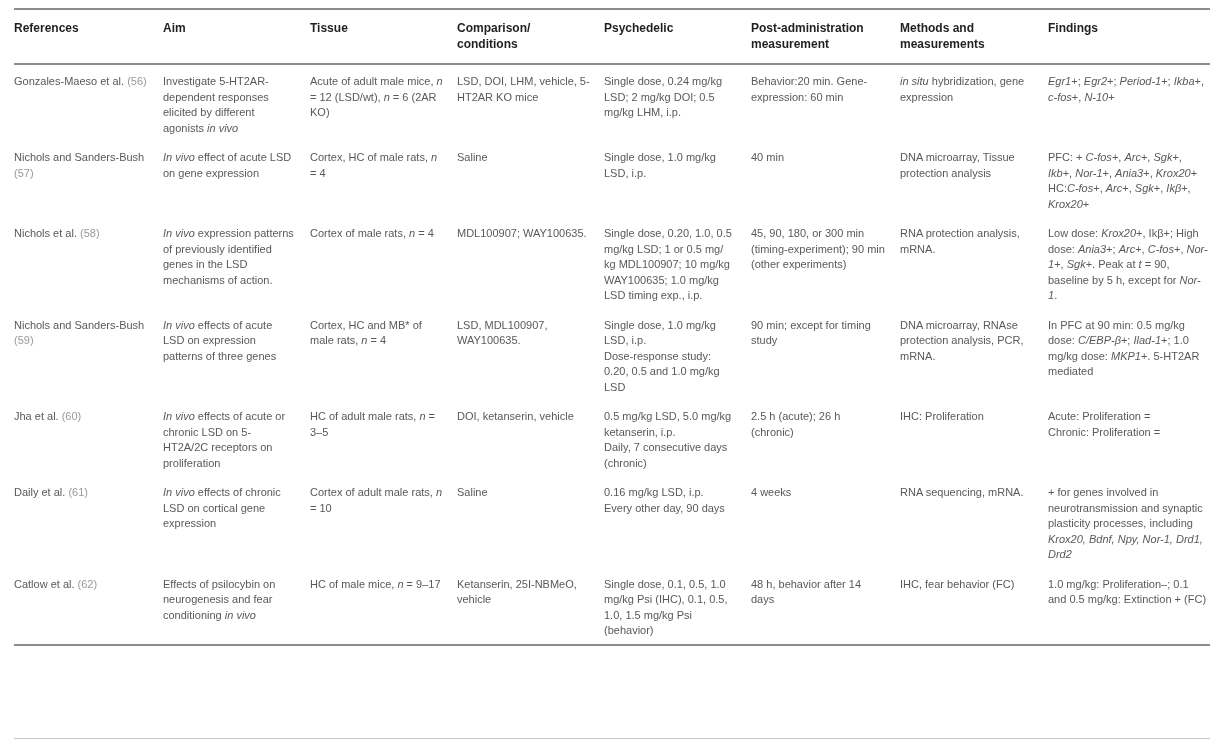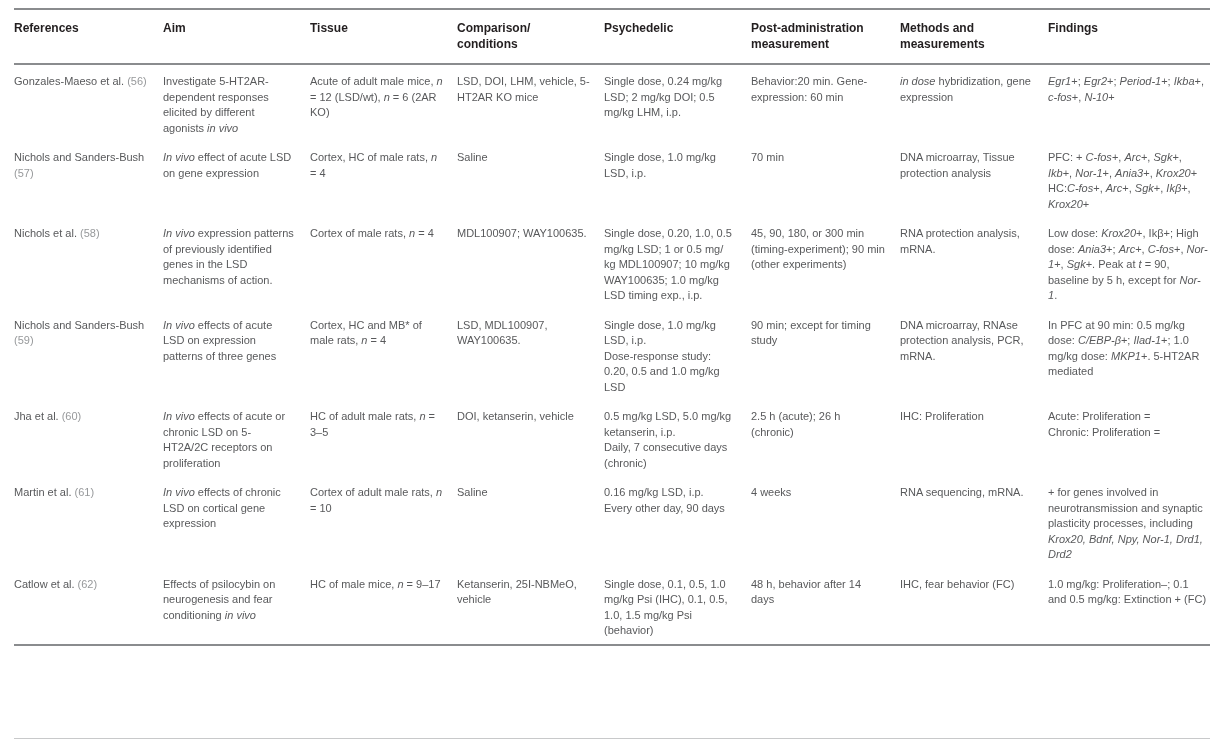--- a/index.html
+++ b/index.html
@@ -78,30 +78,30 @@
       </tr>
     </thead>
     <tbody>
       <tr>
         <td><span>Gonzales-Maeso et al. </span><span class="muted">(56)</span></td>
         <td><span>Investigate 5-HT2AR-dependent responses elicited by different agonists </span><span class="it">in vivo</span></td>
         <td><span>Acute of adult male mice, </span><span class="it">n</span><span> = 12 (LSD/wt), </span><span class="it">n</span><span> = 6 (2AR KO)</span></td>
         <td>LSD, DOI, LHM, vehicle, 5-HT2AR KO mice</td>
         <td>Single dose, 0.24 mg/kg LSD; 2 mg/kg DOI; 0.5 mg/kg LHM, i.p.</td>
         <td>Behavior:20 min. Gene-expression: 60 min</td>
-        <td><span class="it">in dose</span><span> hybridization, gene expression</span></td>
+        <td><span class="it">in situ</span><span> hybridization, gene expression</span></td>
         <td><span class="it">Egr1</span><span>+; </span><span class="it">Egr2</span><span>+; </span><span class="it">Period-1</span><span>+; </span><span class="it">Ikba</span><span>+, </span><span class="it">c-fos</span><span>+, </span><span class="it">N-10</span><span>+</span></td>
       </tr>
       <tr>
         <td><span>Nichols and Sanders-Bush </span><span class="muted">(57)</span></td>
         <td><span class="it">In vivo</span><span> effect of acute LSD on gene expression</span></td>
         <td><span>Cortex, HC of male rats, </span><span class="it">n</span><span> = 4</span></td>
         <td>Saline</td>
         <td>Single dose, 1.0 mg/kg LSD, i.p.</td>
-        <td>70 min</td>
+        <td>40 min</td>
         <td>DNA microarray, Tissue protection analysis</td>
         <td><span>PFC: + </span><span class="it">C-fos</span><span>+, </span><span class="it">Arc</span><span>+, </span><span class="it">Sgk</span><span>+, </span><span class="it">Ikb</span><span>+, </span><span class="it">Nor-1</span><span>+, </span><span class="it">Ania3</span><span>+, </span><span class="it">Krox20</span><span>+
 HC:</span><span class="it">C-fos</span><span>+, </span><span class="it">Arc</span><span>+, </span><span class="it">Sgk</span><span>+, </span><span class="it">Ikβ</span><span>+, </span><span class="it">Krox20</span><span>+</span></td>
       </tr>
       <tr>
         <td><span>Nichols et al. </span><span class="muted">(58)</span></td>
         <td><span class="it">In vivo</span><span> expression patterns of previously identified genes in the LSD mechanisms of action.</span></td>
         <td><span>Cortex of male rats, </span><span class="it">n</span><span> = 4</span></td>
         <td>MDL100907; WAY100635.</td>
         <td>Single dose, 0.20, 1.0, 0.5 mg/kg LSD; 1 or 0.5 mg/ kg MDL100907; 10 mg/kg WAY100635; 1.0 mg/kg LSD timing exp., i.p.</td>
@@ -126,21 +126,21 @@
         <td><span>HC of adult male rats, </span><span class="it">n</span><span> = 3–5</span></td>
         <td>DOI, ketanserin, vehicle</td>
         <td>0.5 mg/kg LSD, 5.0 mg/kg ketanserin, i.p.
 Daily, 7 consecutive days (chronic)</td>
         <td>2.5 h (acute); 26 h (chronic)</td>
         <td>IHC: Proliferation</td>
         <td>Acute: Proliferation =
 Chronic: Proliferation =</td>
       </tr>
       <tr>
-        <td><span>Martin et al. </span><span class="muted">(61)</span></td>
+        <td><span>Daily et al. </span><span class="muted">(61)</span></td>
         <td><span class="it">In vivo</span><span> effects of chronic LSD on cortical gene expression</span></td>
         <td><span>Cortex of adult male rats, </span><span class="it">n</span><span> = 10</span></td>
         <td>Saline</td>
         <td>0.16 mg/kg LSD, i.p.
 Every other day, 90 days</td>
         <td>4 weeks</td>
         <td>RNA sequencing, mRNA.</td>
         <td><span>+ for genes involved in neurotransmission and synaptic plasticity processes, including </span><span class="it">Krox20, Bdnf, Npy, Nor-1, Drd1, Drd2</span></td>
       </tr>
       <tr>

